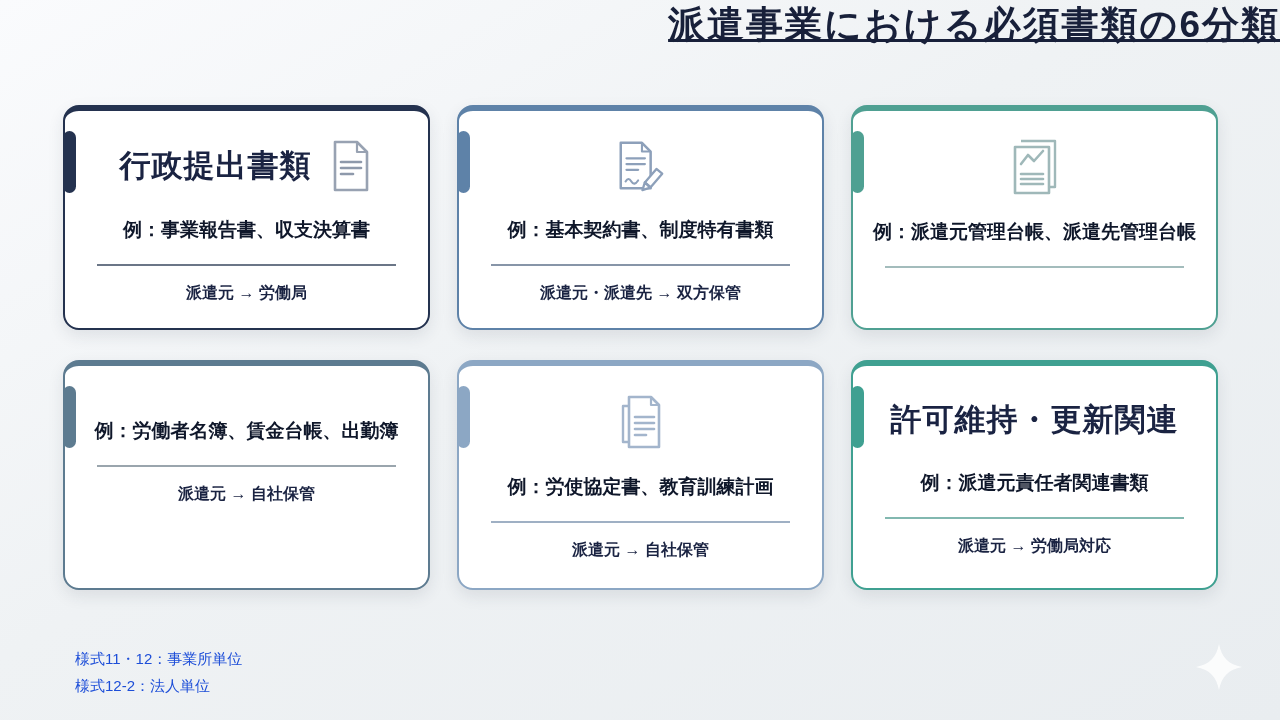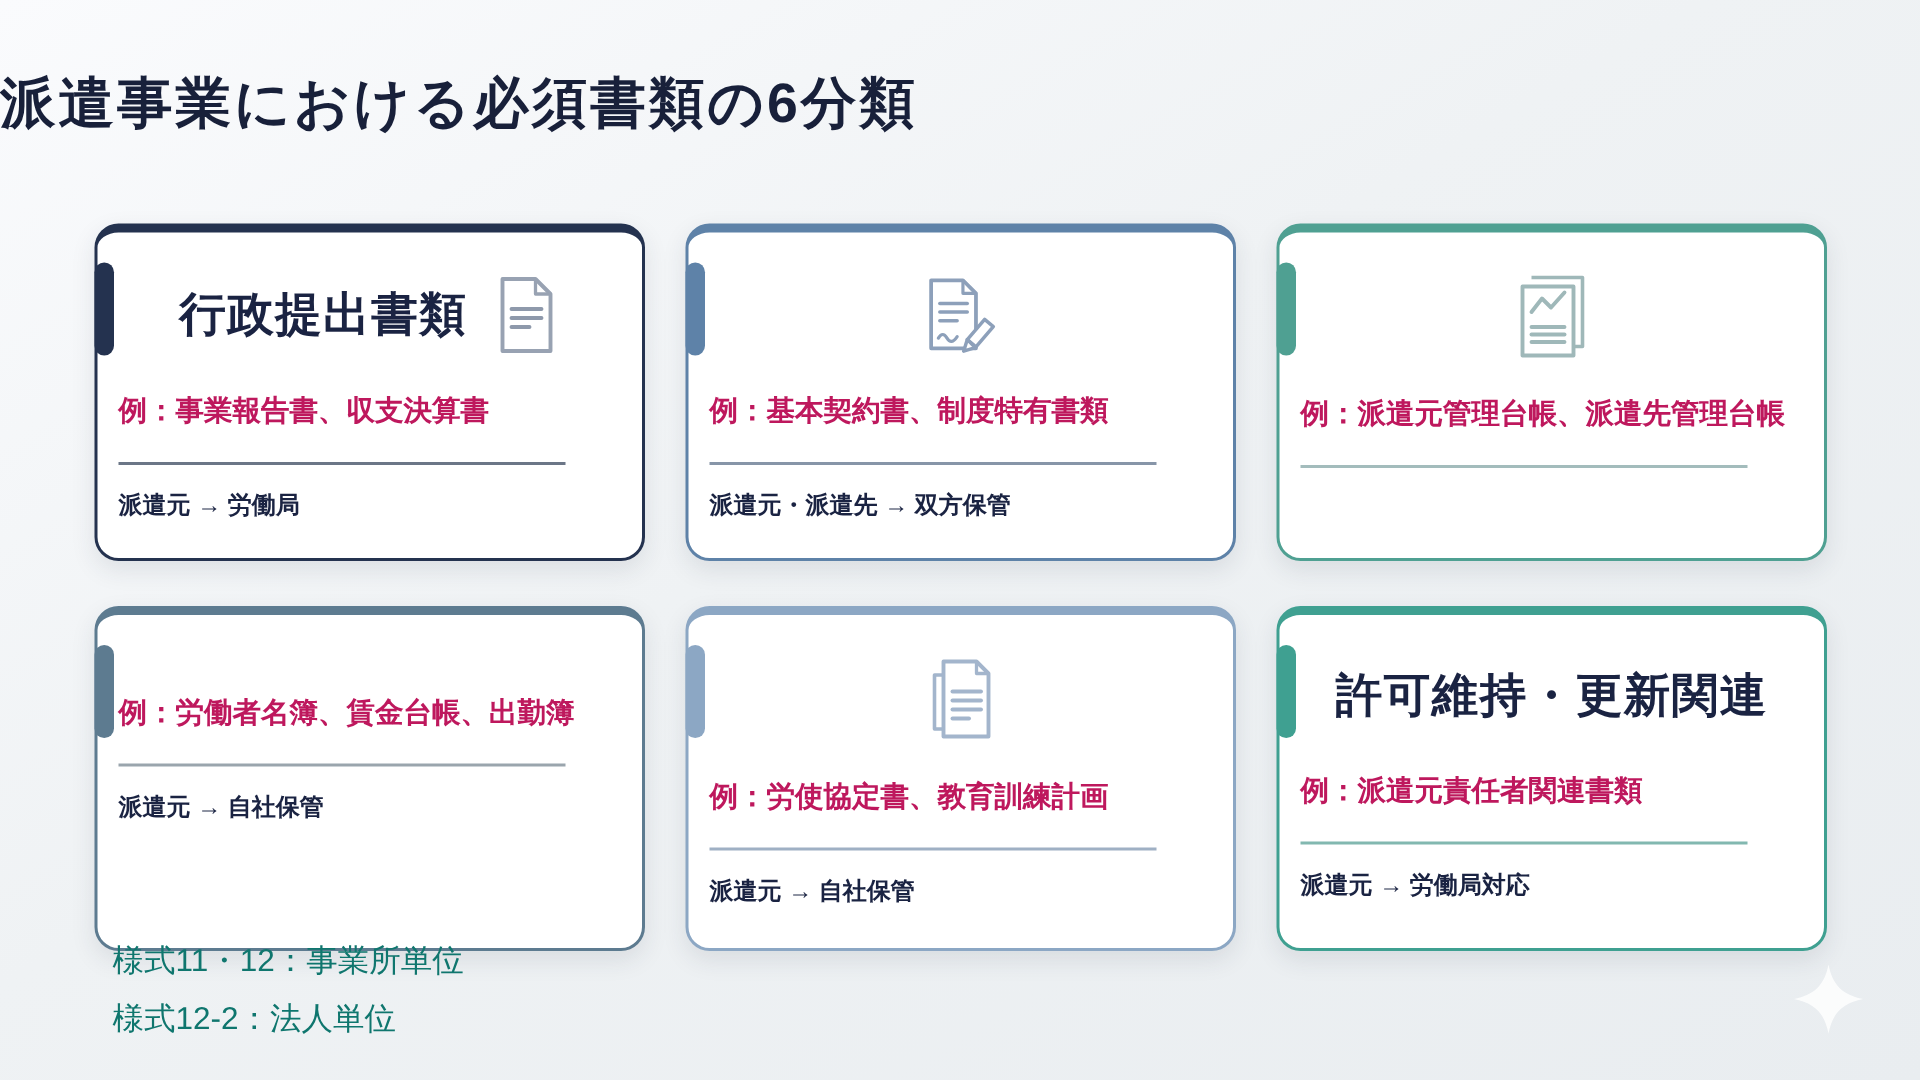--- a/index.html
+++ b/index.html
@@ -4,46 +4,47 @@
 <style>
   * { margin: 0; padding: 0; box-sizing: border-box; }
   html, body { width: 1280px; height: 720px; overflow: hidden; }
   body {
     font-family: "Liberation Sans", "DejaVu Sans", sans-serif;
     background: linear-gradient(150deg, #fafbfd 0%, #eff2f4 45%, #e9edf0 100%);
     position: relative;
     color: #1b2441;
   }
   .page-title {
-    margin-top: 44px;
-    text-align: left;
+    text-align: right;
     font-size: 37px;
     font-weight: 800;
     letter-spacing: 2px;
     color: #18203a;
+    text-decoration: underline;
   }
   .cards-grid {
     margin: 55px 62px 0 63px;
     display: grid;
     grid-template-columns: repeat(3, 1fr);
     grid-template-rows: 225px 230px;
     column-gap: 27px;
     row-gap: 30px;
   }
   .card {
     --accent: #24324f;
     --divider: #6b7687;
     position: relative;
     background: #ffffff;
     border: 2.5px solid var(--accent);
     border-top-width: 6px;
     border-radius: 16px;
     box-shadow: 0 6px 16px rgba(35,48,68,0.10);
     display: flex;
     flex-direction: column;
+    align-items: center;
     padding: 28px 14px 0 14px;
   }
   .card-tab {
     position: absolute;
     left: -2.5px;
     top: 20px;
     width: 13px;
     height: 62px;
     background: var(--accent);
     border-radius: 7px;
@@ -60,43 +61,43 @@
     font-weight: 800;
     letter-spacing: 1px;
     color: #1a2342;
     white-space: nowrap;
   }
   .card-icon { flex: 0 0 auto; display: flex; }
   .card-example {
     margin-top: 24px;
     font-size: 19px;
     font-weight: 700;
-    color: #be185d;
+    color: #0f172a;
     white-space: nowrap;
   }
   .card-divider {
     margin-top: 21px;
     width: 89%;
     height: 2px;
     border: none;
     background: var(--divider);
   }
   .card-flow {
     margin-top: 17px;
     font-size: 16px;
     font-weight: 800;
     color: #1a2342;
     white-space: nowrap;
   }
   .footnotes {
     position: absolute;
     left: 75px;
     bottom: 20px;
-    font-size: 21px;
-    color: #0f766e;
+    font-size: 15px;
+    color: #1d4ed8;
     line-height: 1.85;
   }
   .sparkle {
     position: absolute;
     right: 38px;
     bottom: 26px;
     opacity: 0.85;
   }
 </style>
 </head>

